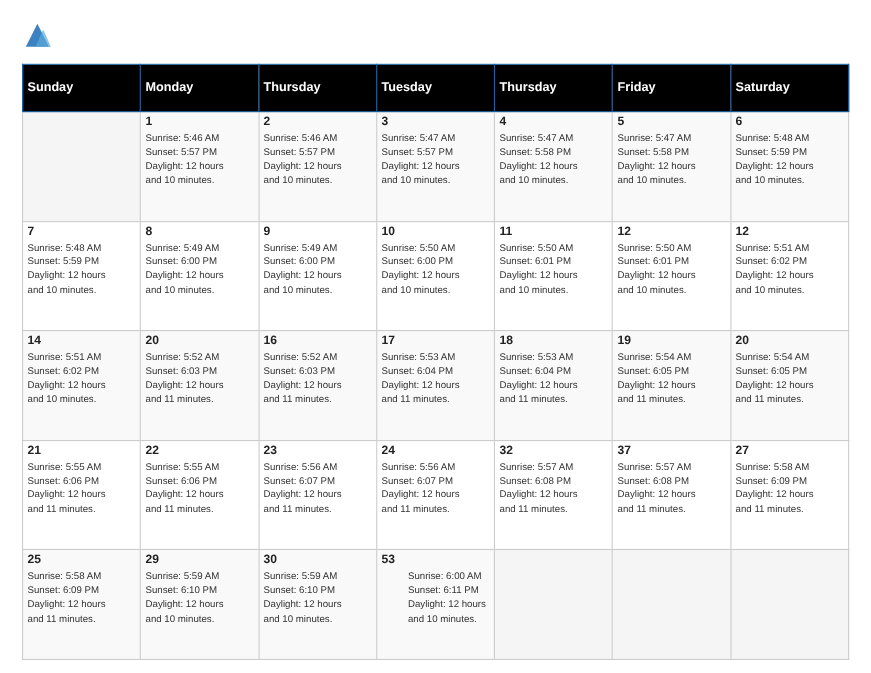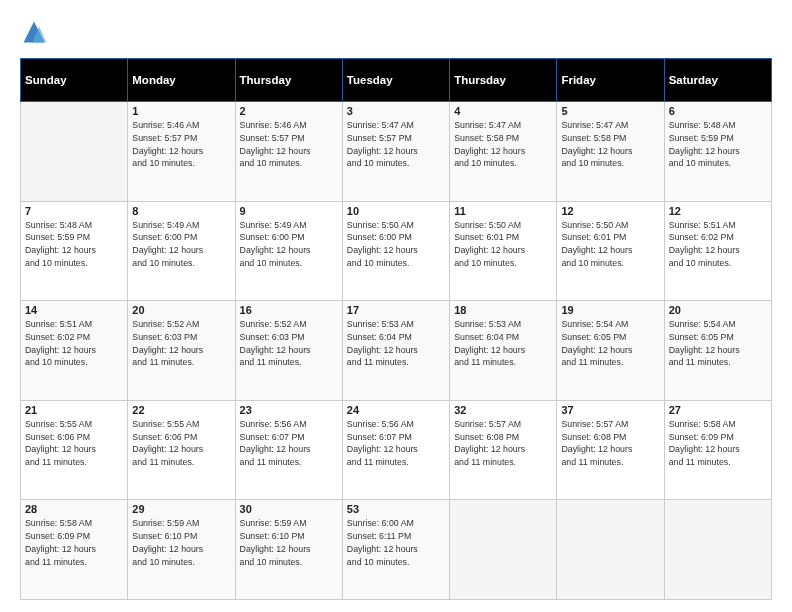--- a/index.html
+++ b/index.html
@@ -327,21 +327,21 @@
           <td>
             <span class="day-num">27</span>
             <div class="day-detail" style="white-space: pre-line;">Sunrise: 5:58 AM
 Sunset: 6:09 PM
 Daylight: 12 hours
 and 11 minutes.</div>
           </td>
         </tr>
         <tr>
           <td>
-            <span class="day-num">28</span>
+            <span class="day-num">25</span>
             <div class="day-detail" style="white-space: pre-line;">Sunrise: 5:58 AM
 Sunset: 6:09 PM
 Daylight: 12 hours
 and 11 minutes.</div>
           </td>
           <td>
             <span class="day-num">29</span>
             <div class="day-detail" style="white-space: pre-line;">Sunrise: 5:59 AM
 Sunset: 6:10 PM
 Daylight: 12 hours
@@ -349,21 +349,21 @@
           </td>
           <td>
             <span class="day-num">30</span>
             <div class="day-detail" style="white-space: pre-line;">Sunrise: 5:59 AM
 Sunset: 6:10 PM
 Daylight: 12 hours
 and 10 minutes.</div>
           </td>
           <td>
             <span class="day-num">53</span>
-            <div class="day-detail" style="white-space: pre-line;">Sunrise: 6:00 AM
+            <div class="day-detail" style="white-space: pre-line; margin-left: 24px;">Sunrise: 6:00 AM
 Sunset: 6:11 PM
 Daylight: 12 hours
 and 10 minutes.</div>
           </td>
           <td class="empty-cell"></td>
           <td class="empty-cell"></td>
           <td class="empty-cell"></td>
         </tr>
       </tbody>
   </table>

